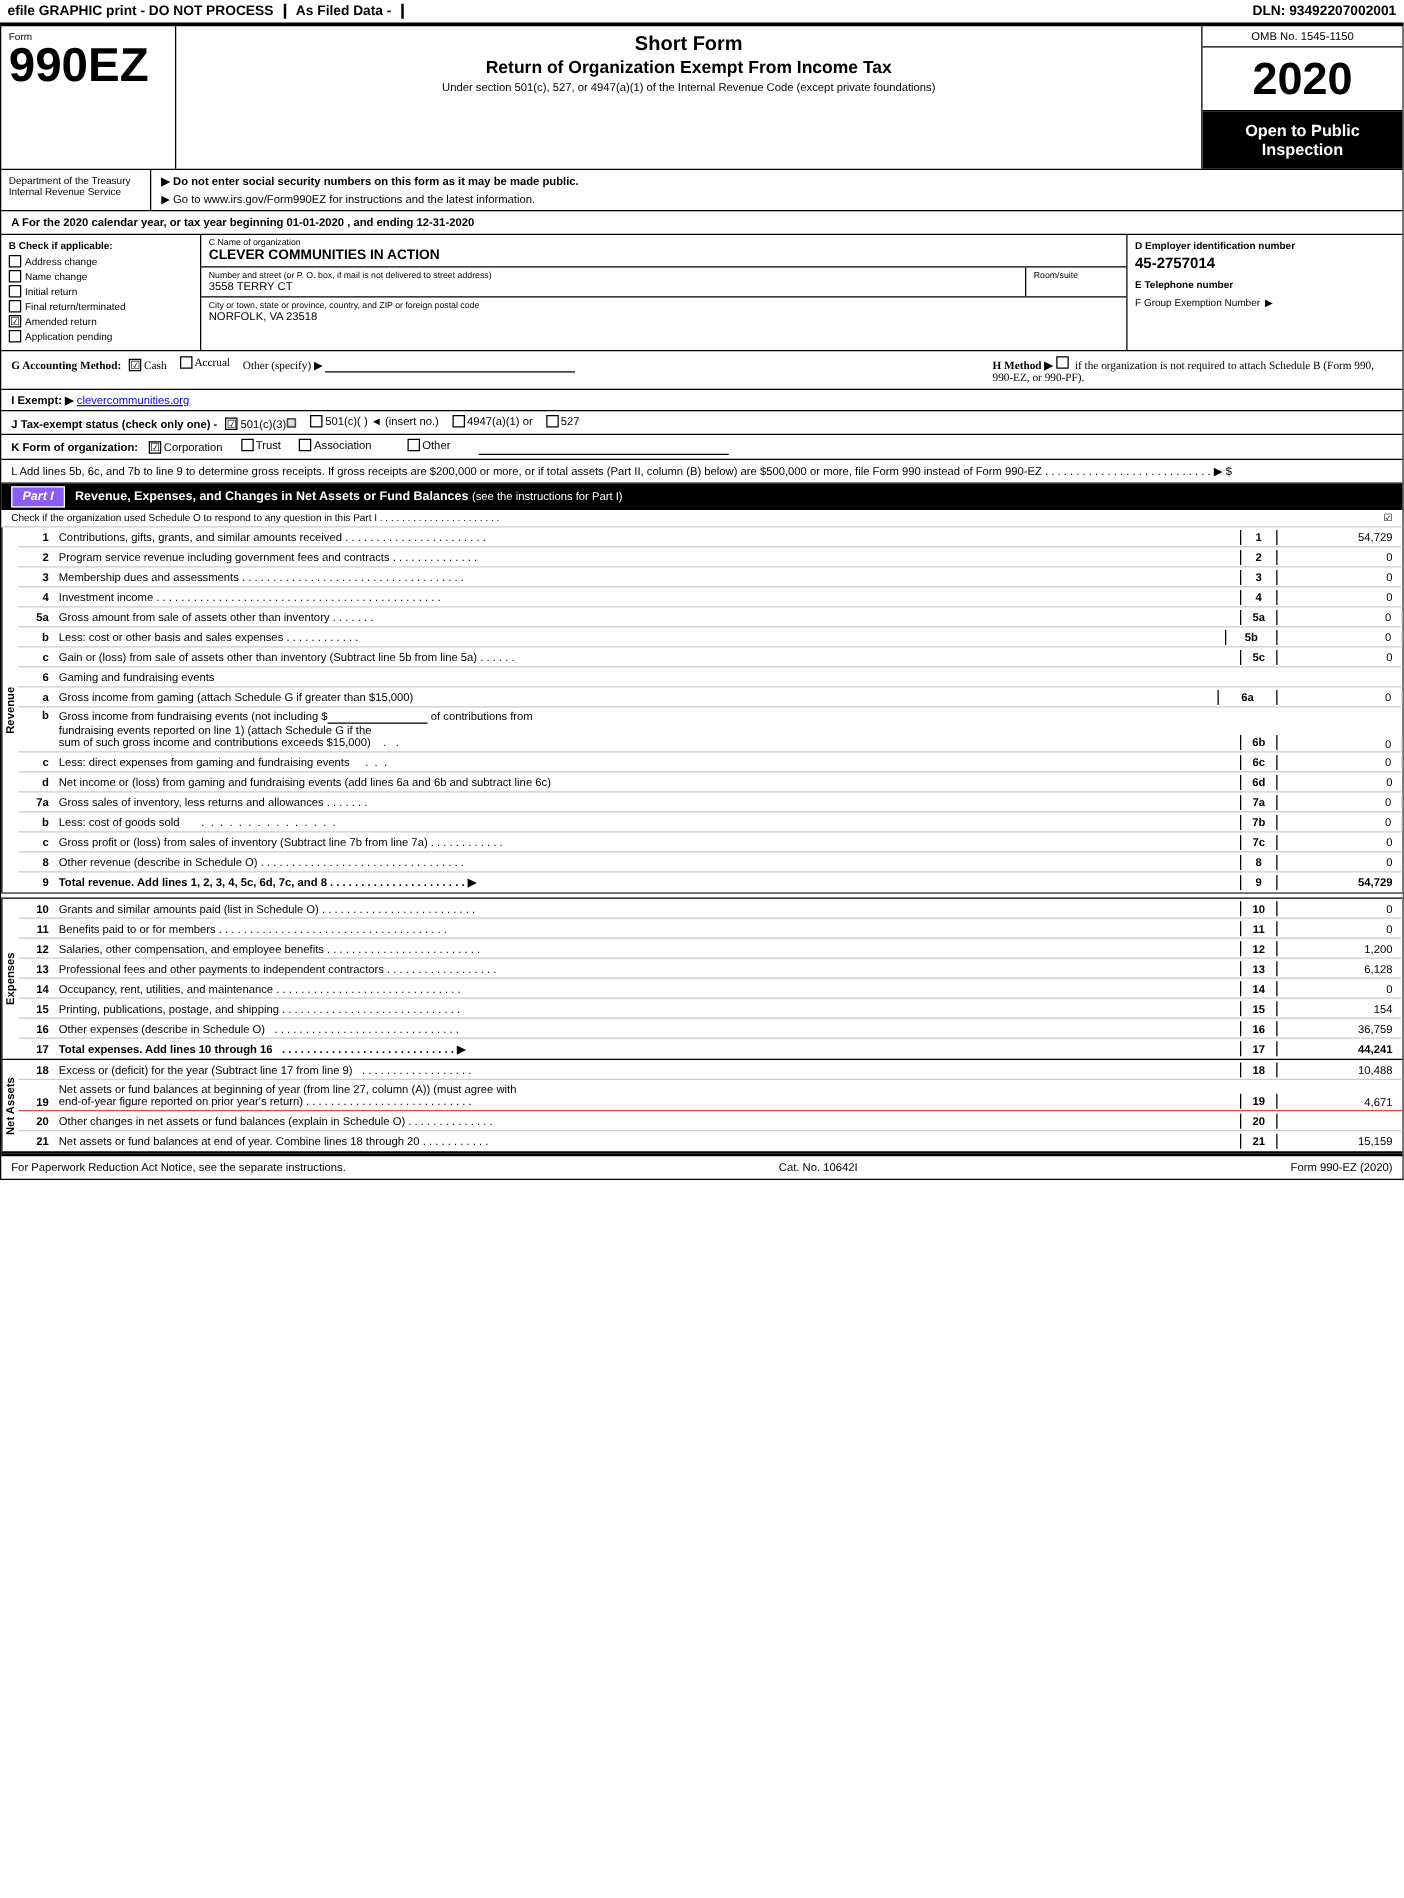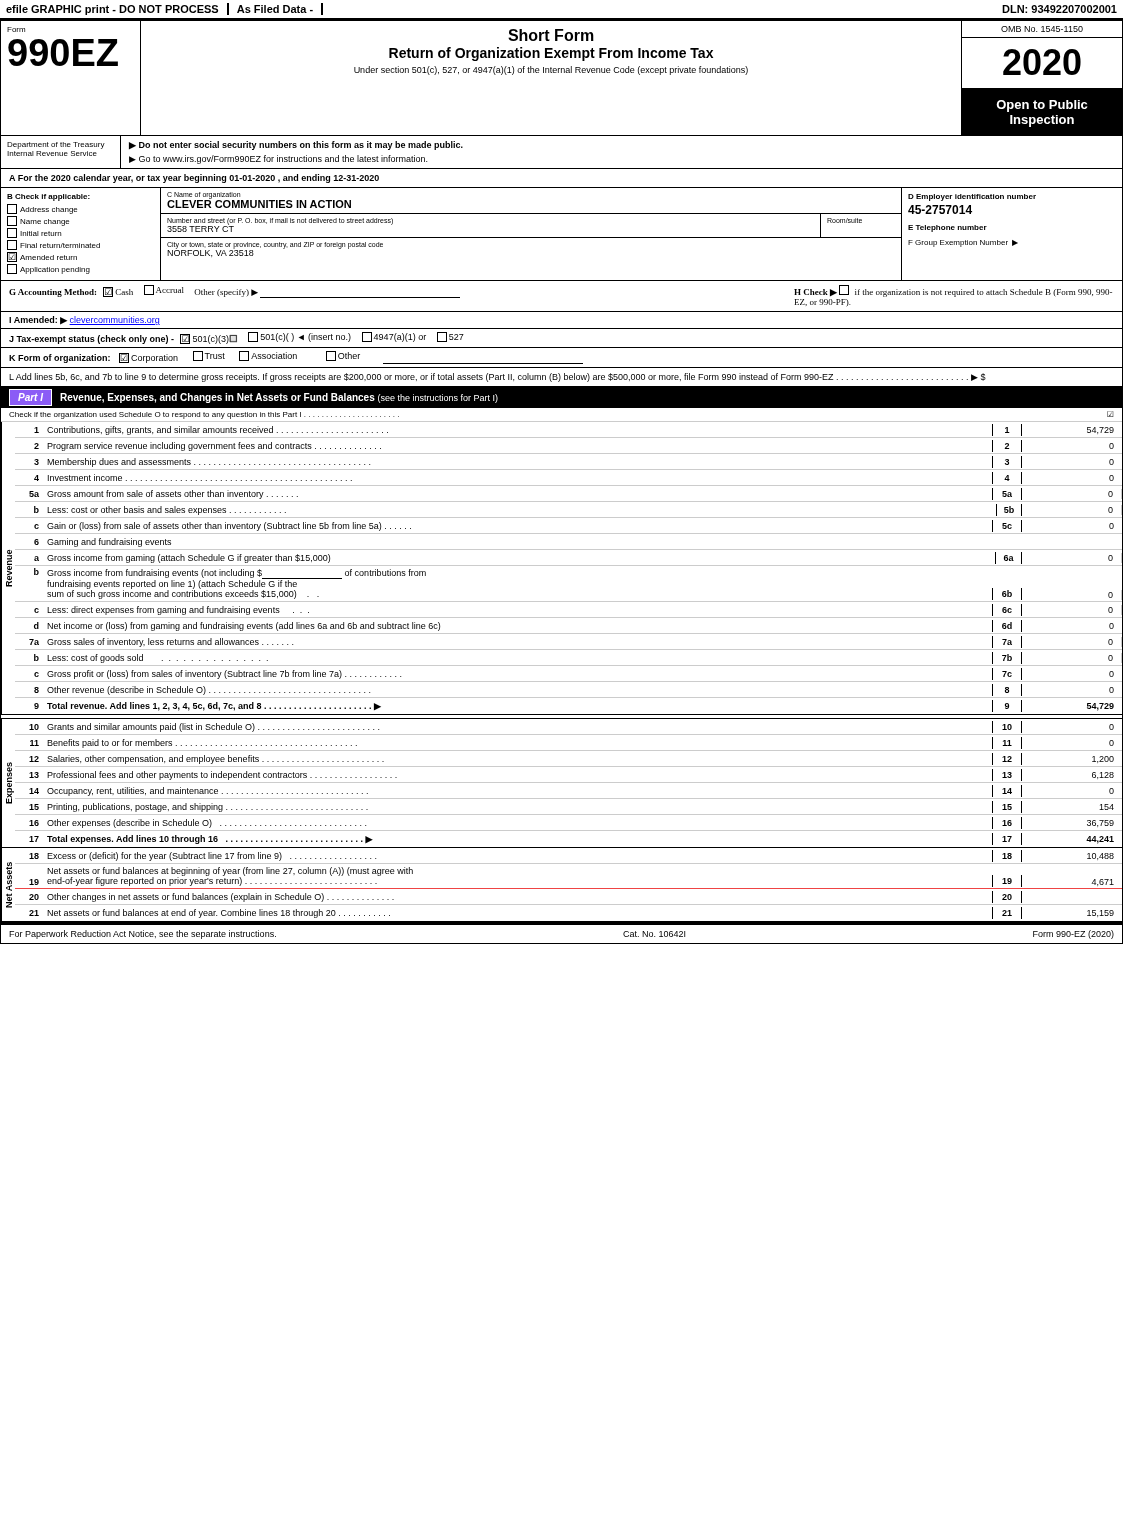--- a/index.html
+++ b/index.html
@@ -129,30 +129,30 @@
         </span>
         <span style="display:inline-flex; align-items:center; margin-right:8px;">
           <span style="width:10px; height:10px; border:1px solid #000; margin-right:2px;"></span>
           <span>Accrual</span>
         </span>
         <span>Other (specify) ▶</span>
         <span style="border-bottom:1px solid #000; display:inline-block; width:200px;">&nbsp;</span>
       </span>
     </div>
     <div style="width:320px; font-size:9px;">
-      <span style="font-weight:bold;">H  Check ▶</span>
+      <span style="font-weight:bold;">H  Method ▶</span>
       <span style="display:inline-flex; align-items:center; margin-right:3px;">
         <span style="width:10px; height:10px; border:1px solid #000; display:inline-block;"></span>
       </span>
       <span>if the organization is not required to attach Schedule B (Form 990, 990-EZ, or 990-PF).</span>
     </div>
   </div>
 
   <div style="border-bottom:1px solid #000; padding:3px 8px; font-size:9px;">
-    <span style="font-weight:bold;">I  Amended: ▶</span>
+    <span style="font-weight:bold;">I  Exempt: ▶</span>
     <span style="text-decoration:underline; color:#00f;">clevercommunities.org</span>
   </div>
 
   <div style="border-bottom:1px solid #000; padding:3px 8px; font-size:9px;">
     <span style="font-weight:bold;">J  Tax-exempt status (check only one) -</span>
     <span style="display:inline-flex; align-items:center; margin:0 4px;">
       <span style="width:10px; height:10px; border:1px solid #000; margin-right:2px; display:inline-flex; align-items:center; justify-content:center; font-size:9px;">☑</span>
       <span>501(c)(3)</span>
       <sup style="font-size:7px;">🔲</sup>
     </span>
@@ -238,41 +238,41 @@
       <div style="display:flex; align-items:center; border-bottom:1px solid #ccc; min-height:16px; padding:1px 0;">
         <div style="width:28px; text-align:right; padding-right:4px; font-weight:bold; font-size:9px;">5a</div>
         <div style="flex:1; font-size:9px; padding:1px 4px;">Gross amount from sale of assets other than inventory . . . . . . .</div>
         <div style="width:30px; border-left:1px solid #000; border-right:1px solid #000; text-align:center; font-weight:bold; font-size:9px; padding:1px;">5a</div>
         <div style="width:100px; border-right:1px solid #ccc; text-align:right; padding-right:8px; font-size:9px;">0</div>
       </div>
 
       <div style="display:flex; align-items:center; border-bottom:1px solid #ccc; min-height:16px; padding:1px 0;">
         <div style="width:28px; text-align:right; padding-right:4px; font-weight:bold; font-size:9px;">b</div>
         <div style="flex:1; font-size:9px; padding:1px 4px;">Less: cost or other basis and sales expenses . . . . . . . . . . . .</div>
-        <div style="width:26px; border-left:1px solid #000; border-right:1px solid #000; text-align:center; font-weight:bold; font-size:9px; padding:1px;">5b</div>
+        <div style="width:42px; border-left:1px solid #000; border-right:1px solid #000; text-align:center; font-weight:bold; font-size:9px; padding:1px;">5b</div>
         <div style="width:100px; border-right:1px solid #ccc; text-align:right; padding-right:8px; font-size:9px;">0</div>
       </div>
 
       <div style="display:flex; align-items:center; border-bottom:1px solid #ccc; min-height:16px; padding:1px 0;">
         <div style="width:28px; text-align:right; padding-right:4px; font-weight:bold; font-size:9px;">c</div>
         <div style="flex:1; font-size:9px; padding:1px 4px;">Gain or (loss) from sale of assets other than inventory (Subtract line 5b from line 5a) . . . . . .</div>
         <div style="width:30px; border-left:1px solid #000; border-right:1px solid #000; text-align:center; font-weight:bold; font-size:9px; padding:1px;">5c</div>
         <div style="width:100px; text-align:right; padding-right:8px; font-size:9px;">0</div>
       </div>
 
       <div style="display:flex; align-items:center; border-bottom:1px solid #ccc; min-height:16px; padding:1px 0;">
         <div style="width:28px; text-align:right; padding-right:4px; font-weight:bold; font-size:9px;">6</div>
         <div style="flex:1; font-size:9px; padding:1px 4px;">Gaming and fundraising events</div>
         <div style="width:130px;"></div>
       </div>
 
       <div style="display:flex; align-items:center; border-bottom:1px solid #ccc; min-height:16px; padding:1px 0;">
         <div style="width:28px; text-align:right; padding-right:4px; font-weight:bold; font-size:9px;">a</div>
         <div style="flex:1; font-size:9px; padding:1px 4px;">Gross income from gaming (attach Schedule G if greater than $15,000)</div>
-        <div style="width:27px; border-left:1px solid #000; border-right:1px solid #000; text-align:center; font-weight:bold; font-size:9px; padding:1px;margin-left:28px;">6a</div>
+        <div style="width:48px; border-left:1px solid #000; border-right:1px solid #000; text-align:center; font-weight:bold; font-size:9px; padding:1px;margin-left:28px;">6a</div>
         <div style="width:100px; border-right:1px solid #ccc; text-align:right; padding-right:8px; font-size:9px;">0</div>
       </div>
 
       <div style="display:flex; align-items:flex-start; border-bottom:1px solid #ccc; padding:1px 0;">
         <div style="width:28px; text-align:right; padding-right:4px; font-weight:bold; font-size:9px;">b</div>
         <div style="flex:1; font-size:9px; padding:1px 4px;">
           Gross income from fundraising events (not including $<span style="border-bottom:1px solid #000; display:inline-block; width:80px;">&nbsp;</span> of contributions from<br>
           fundraising events reported on line 1) (attach Schedule G if the<br>
           sum of such gross income and contributions exceeds $15,000)&nbsp;&nbsp;&nbsp;&nbsp;.&nbsp;&nbsp;&nbsp;.
         </div>

